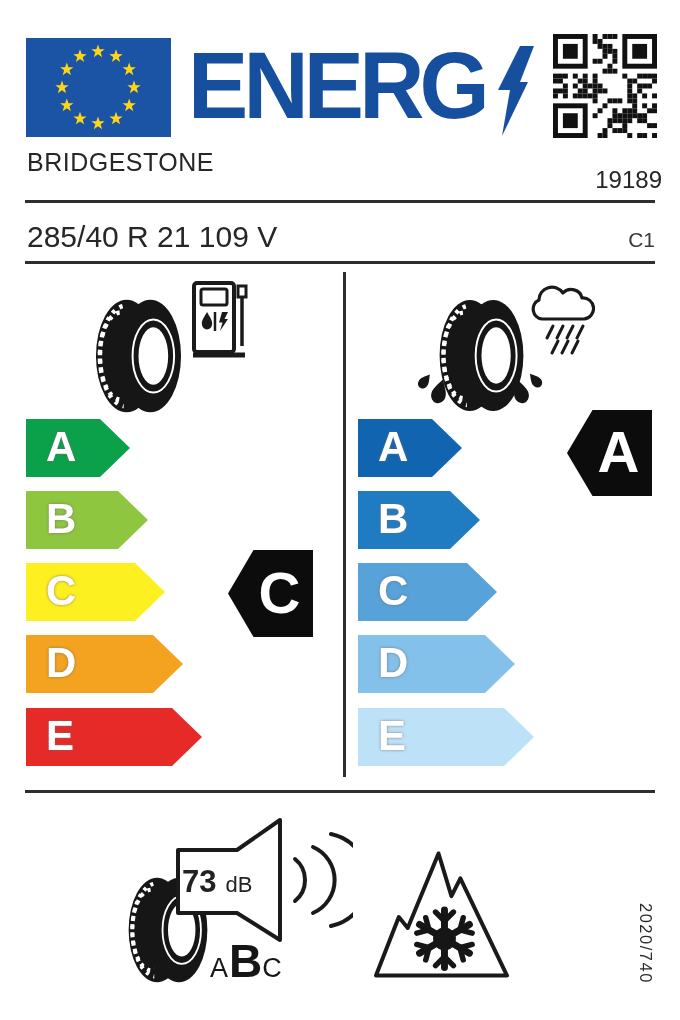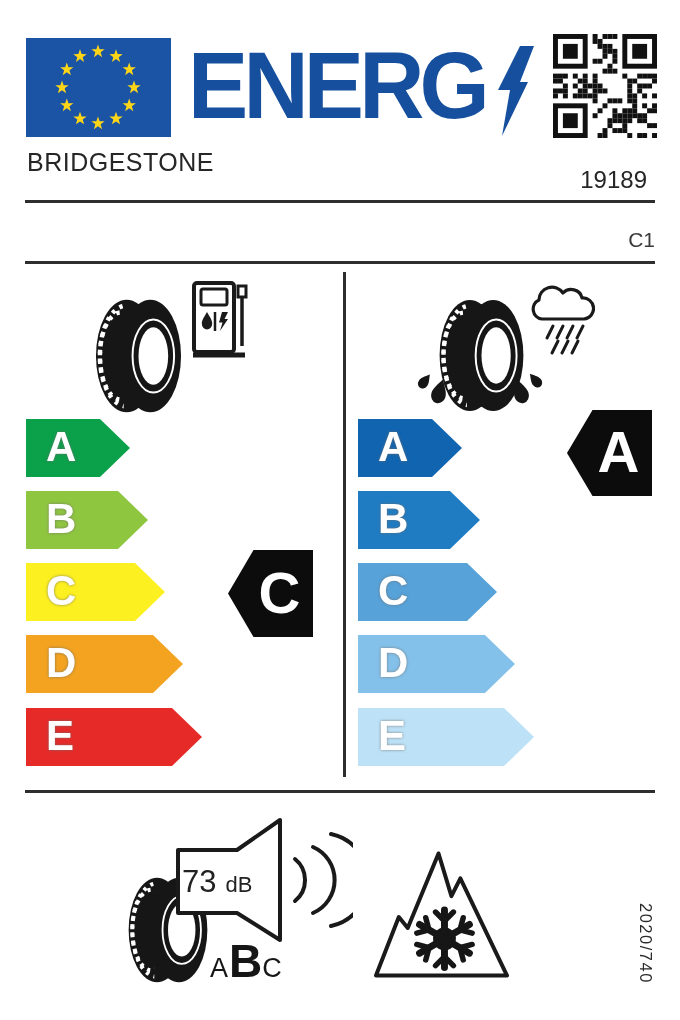--- a/index.html
+++ b/index.html
@@ -9,21 +9,21 @@
   .rule { position:absolute; left:25px; width:630px; height:3px; background:#2e2e2e; }
   .rule1 { top:200px; } .rule2 { top:261px; } .rule3 { top:790px; }
 
   
   .flag { left:26px; top:38px; width:145px; height:99px; }
   .energ { left:188px; top:42px; font-size:94px; line-height:88px; font-weight:bold;
            color:#164f9e; letter-spacing:-5px; transform:scaleX(0.96); transform-origin:left top; white-space:nowrap; }
   .bolt { left:498px; top:46px; width:36px; height:90px; }
   .qr { left:553px; top:34px; width:104px; height:104px; }
   .supplier { left:27px; top:148px; font-size:25px; letter-spacing:.5px; color:#262626; }
-  .typeid { right:33px; top:166px; font-size:24px; color:#262626; }
+  .typeid { right:18px; top:166px; font-size:24px; color:#262626; }
   .size { left:27px; top:220px; font-size:30px; color:#262626; }
   .tclass { right:25px; top:228px; font-size:21px; color:#3a3a3a; }
 
   
   .divider { left:343px; top:272px; width:2.5px; height:505px; background:#2e2e2e; }
   .tyre-fuel { left:94px; top:297px; width:89px; height:118px; }
   .pump { left:191px; top:280px; width:58px; height:78px; }
   .tyre-wet { left:437px; top:298px; width:89px; height:115px; }
   .cloud { left:526px; top:281px; width:69px; height:78px; }
   .splashes { left:410px; top:360px; width:140px; height:46px; }
@@ -39,21 +39,21 @@
   .badge { position:absolute; width:85px; color:#fff; font-weight:bold; font-size:58px; text-align:center;
            padding-left:18px; box-sizing:border-box;
            clip-path:polygon(100% 0, 30% 0, 0 50%, 30% 100%, 100% 100%); }
   .badge-fuel { left:228px; top:550px; height:87px; line-height:85px; }
   .badge-wet  { left:567px; top:410px; height:86px; line-height:84px; }
 
   
   .tyre-noise { left:123px; top:876px; width:90px; height:108px; }
   .speaker { left:175px; top:816px; width:108px; height:128px; }
   .db-text { left:182px; top:864px; display:flex; gap:9px; align-items:baseline; color:#222; }
-  .db-val { font-size:31px; } .db-unit { font-size:22px;text-align:center; }
+  .db-val { font-size:31px;font-weight:bold; } .db-unit { font-size:22px;text-align:center; }
   .arcs { left:289px; top:827px; width:64px; height:104px; }
   .noise-classes { left:210px; top:934px; display:flex; align-items:baseline; color:#161616; }
   .nc { font-size:27px; letter-spacing:1px; }
   .nc-active { font-size:46px; font-weight:bold; letter-spacing:0; }
   .mountain { left:374px; top:851px; width:135px; height:128px; }
   .regulation { left:636px; top:903px; writing-mode:vertical-rl; font-size:16.5px;
                 letter-spacing:1.5px; color:#2a2a2a; }
 </style>
 </head>
 <body>
@@ -240,20 +240,21 @@
       <rect x="0" y="70" width="35" height="35"></rect>
         <rect x="5" y="75" width="25" height="25" fill="#fff"></rect>
         <rect x="10" y="80" width="15" height="15"></rect>
     </g>
   </svg>
 
   <div class="abs supplier">BRIDGESTONE</div>
   <div class="abs typeid">19189</div>
   <div class="rule rule1"></div>
 
+  <div class="abs size">285/40 R 21 109 V</div>
   <div class="abs tclass">C1</div>
   <div class="rule rule2"></div>
 
   <div class="abs divider"></div>
 
   <svg class="abs tyre-fuel" viewBox="0 0 90 118">
       <use href="#tyre"></use>
     </svg>
   <svg class="abs pump" viewBox="0 0 58 78">
     <path d="M2 75 H54" stroke="#1a1a1a" stroke-width="5" fill="none"></path>

